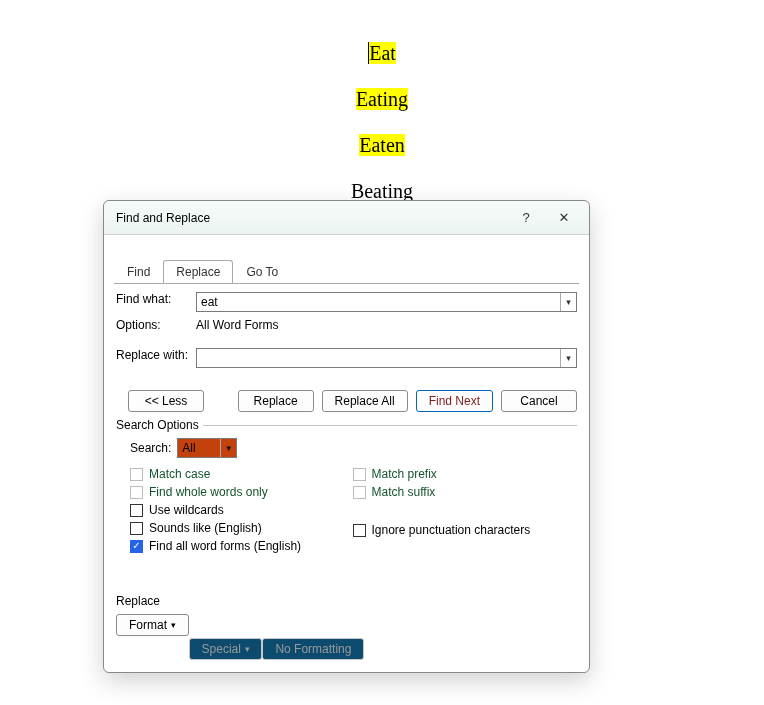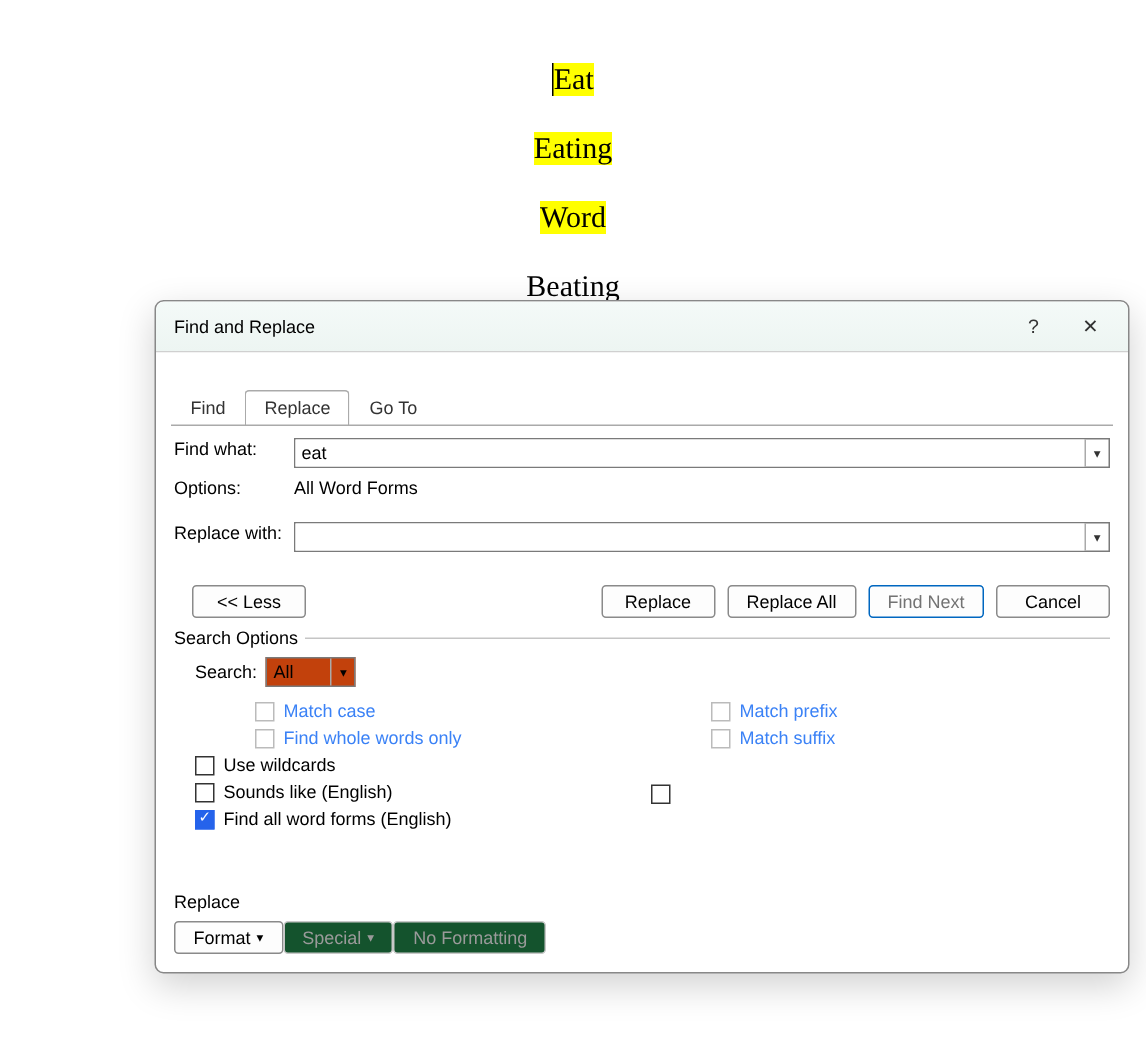--- a/index.html
+++ b/index.html
@@ -19,21 +19,21 @@
     font-family: "Times New Roman", serif;
     font-size: 20px;
     line-height: 2.3;
   }
   .hl { background: #ffff00; }
   .sel { background: #ffff00; border-left: 1px solid #000; }
   .dialog {
     position: absolute;
     left: 103px;
     top: 200px;
-    width: 650px;
+    width: 487px;
     background: #fff;
     border: 1px solid #888;
     border-radius: 6px;
     box-shadow: 0 8px 24px rgba(0,0,0,0.18);
   }
   .titlebar {
     display: flex;
     align-items: center;
     height: 34px;
     padding: 0 6px 0 12px;
@@ -109,60 +109,60 @@
     background: #fdfdfd;
     border-radius: 3px;
     font-size: 12px;
     display: inline-flex;
     align-items: center;
     justify-content: center;
     min-width: 76px;
     cursor: default;
     color: #000;
   }
-  .btn.primary { border-color: #0067c0; color: #737373; }
-  .btn.disabled { color: #9a9a9a; border-color: #c8c8c8; background: #14532d; }
+  .btn.primary { border-color: #0067c0; color: #7f1d1d; }
+  .btn.disabled { color: #9a9a9a; border-color: #c8c8c8; background: #0c4a6e; margin-top: 24px; }
   .btn .caret { margin-left: 4px; font-size: 9px; }
   fieldset.opts {
     border: none;
     border-top: 1px solid #c5c5c5;
     margin: 4px 0 0 0;
     padding: 6px 2px 2px 2px;
   }
   fieldset.opts legend {
     font-size: 12px; padding: 0 4px 0 0; margin-left: -2px;
   }
   .sub { margin-left: 12px; }
   .srchline { display:flex; align-items:center; gap:6px; margin-bottom:6px; }
   .mini-combo {
     display:flex; border:1px solid #7a7a7a; height:20px; width:60px; background:#c2410c;
   }
   .mini-combo .mv { flex:1; padding:0 4px; font-size:12px; display:flex; align-items:center; }
   .mini-combo .dd { width:16px; display:flex; align-items:center; justify-content:center; border-left:1px solid #aaa; font-size:9px; }
   .cols { display:flex; }
   .col { flex:1; }
   .chk { display:flex; align-items:center; gap:6px; font-size:12px; margin:2px 0; padding:1px 0; }
-  .chk.disabled { color:#3b82f6;margin-left:40px; }
+  .chk.disabled { color:#14532d; }
   .chk .box {
     width:13px; height:13px; border:1px solid #333; background:#fff;
     display:flex; align-items:center; justify-content:center;
     font-size:10px; line-height:1;
   }
   .chk.disabled .box { border-color:#bbb; }
   .chk .box.checked { background:#2563eb; border-color:#2563eb; color:#fff; }
   .replace-section { margin-top: 36px; }
   .replace-section .hdr { font-size:12px; margin-bottom:6px; }
 </style>
 </head>
 <body>
 
 <div class="doc-words">
   <div><span class="sel">Eat</span></div>
   <div><span class="hl">Eating</span></div>
-  <div><span class="hl">Word</span></div>
+  <div><span class="hl">Eaten</span></div>
   <div><span>Beating</span></div>
 </div>
 
 <div class="dialog">
   <div class="titlebar">
     <div class="title">Find and Replace</div>
     <div class="tb-btn">?</div>
     <div class="tb-btn">✕</div>
   </div>
 
@@ -254,20 +254,21 @@
                 <span class="box"></span>
                 <span>Match prefix</span>
               </div>
             <div class="chk disabled">
                 <span class="box"></span>
                 <span>Match suffix</span>
               </div>
             <div style="height:18px"></div>
             <div class="chk">
                 <span class="box"></span>
+                <span>Ignore punctuation characters</span>
               </div>
           </div>
         </div>
       </div>
     </fieldset>
 
     <div class="replace-section">
       <div class="hdr">Replace</div>
       <div style="display:flex; gap:0;">
         <div class="btn" style="min-width:60px">

